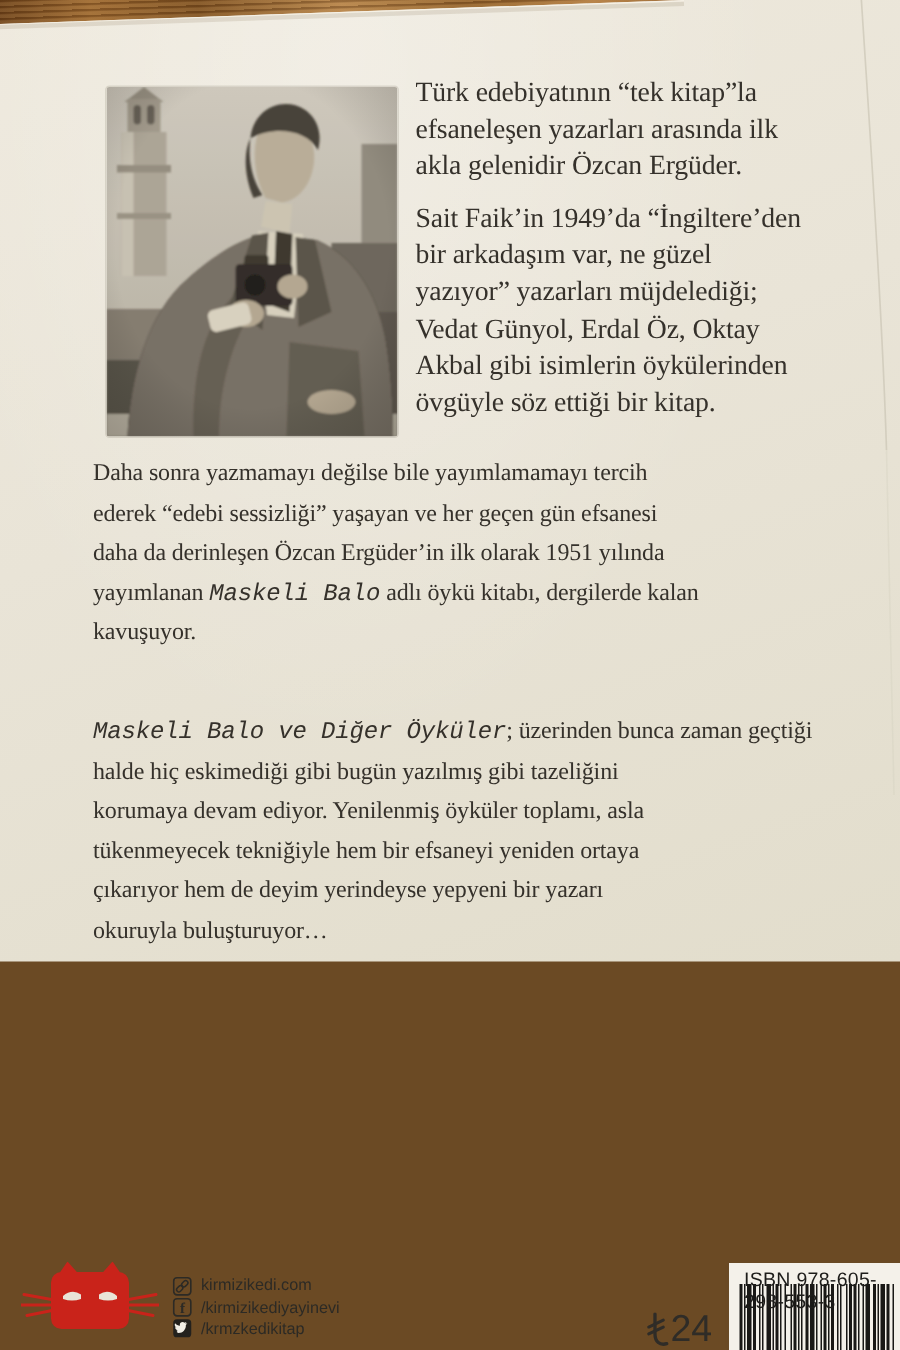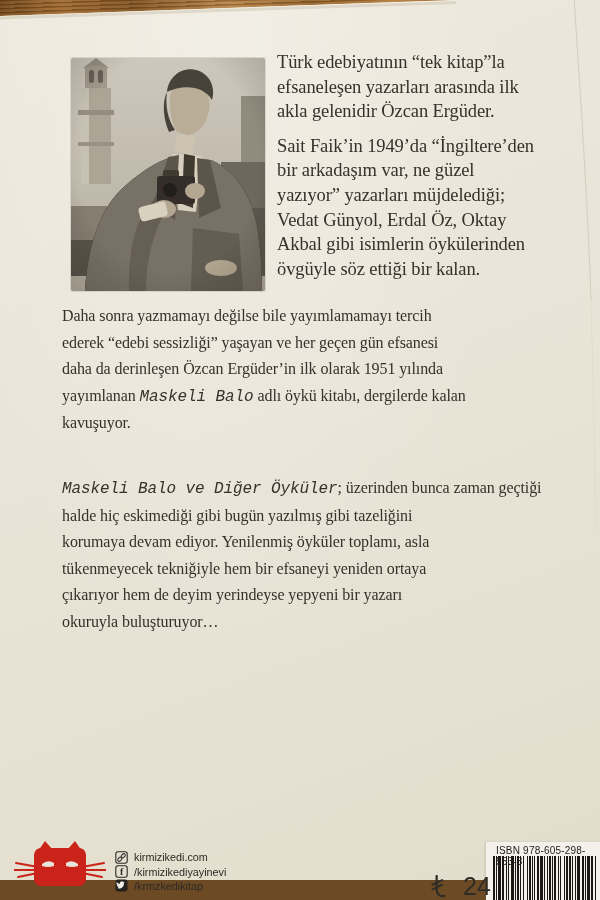--- a/index.html
+++ b/index.html
@@ -4,21 +4,21 @@
 <style>
   html,body{margin:0;padding:0;background:#6b4a24;}
   .stage{position:relative;width:600px;height:900px;overflow:hidden;
          font-family:"Liberation Serif", serif;color:#35312b;}
   
   .wood{position:absolute;left:0;top:0;width:600px;height:22px;
         background:linear-gradient(90deg,#6e431b 0%,#9c6830 10%,#7e5122 22%,#b5834a 38%,#92622c 52%,#b07a40 66%,#875626 80%,#a9743c 92%,#96652e 100%);}
   .wood:after{content:"";position:absolute;inset:0;
         background:repeating-linear-gradient(178deg,rgba(60,30,5,.25) 0 1px,rgba(255,220,160,.10) 2px 4px);}
   
-  .paper{position:absolute;left:0;top:0;width:600px;height:880px;
+  .paper{position:absolute;left:0;top:0;width:600px;height:641px;
          background:
            radial-gradient(ellipse at 38% 6%, rgba(255,255,255,.28), rgba(255,255,255,0) 55%),
            linear-gradient(160deg,#eee9dd 0%,#e9e4d7 45%,#e2ddcc 100%);
          clip-path:polygon(0 16px,456px 0,600px 0,600px 900px,0 900px);}
   .edge-lines{position:absolute;left:0;top:0;pointer-events:none;}
   
   .photo{position:absolute;left:71px;top:58px;width:194px;height:233px;
          border-radius:2px;overflow:hidden;box-shadow:0 0 0 1px rgba(90,80,60,.15);}
   
   .tline{white-space:nowrap;}
@@ -32,22 +32,22 @@
   .catlogo{position:absolute;left:14px;top:841px;}
   .logoword{position:absolute;left:16px;top:904px;font-family:"Liberation Sans",sans-serif;
             font-size:11.5px;font-weight:bold;letter-spacing:.4px;}
   .social{position:absolute;left:87px;top:850px;font-family:"Liberation Sans",sans-serif;
           font-size:10.8px;color:#2c2a25;}
   .srow{display:flex;align-items:center;gap:6px;height:14.4px;padding-left:28px;}
   .sicon{width:13px;height:13px;flex:0 0 13px;}
   .barcode{position:absolute;left:486px;top:842px;width:114px;height:58px;background:#f4f1ea;
            box-shadow:-1px 0 2px rgba(90,80,60,.18);}
   .isbn{position:absolute;left:496px;top:845px;font-family:"Liberation Sans",sans-serif;
-        font-size:10px;letter-spacing:.2px;color:#1d1c1a;}
-  .price{position:absolute;left:431px;top:872px;display:flex;align-items:flex-start;gap:17px;
+        font-size:13px;letter-spacing:.2px;color:#1d1c1a;}
+  .price{position:absolute;left:431px;top:872px;display:flex;align-items:flex-start;gap:1px;
          font-family:"Liberation Sans",sans-serif;font-size:25px;color:#2f2c27;}
   .price svg{margin-top:3px;}
 </style>
 </head>
 <body>
 
 <div class="stage">
 
   <div class="wood"></div>
 
@@ -124,21 +124,21 @@
         <div class="tline">Türk edebiyatının “tek kitap”la</div>
         <div class="tline">efsaneleşen yazarları arasında ilk</div>
         <div class="tline">akla gelenidir Özcan Ergüder.</div>
       </div>
       <div class="para">
         <div class="tline">Sait Faik’in 1949’da “İngiltere’den</div>
         <div class="tline">bir arkadaşım var, ne güzel</div>
         <div class="tline">yazıyor” yazarları müjdelediği;</div>
         <div class="tline">Vedat Günyol, Erdal Öz, Oktay</div>
         <div class="tline">Akbal gibi isimlerin öykülerinden</div>
-        <div class="tline">övgüyle söz ettiği bir kalan.</div>
+        <div class="tline">övgüyle söz ettiği bir kitap.</div>
       </div>
     </div>
 
     <div class="bodytext p1">
       <div class="tline">Daha sonra yazmamayı değilse bile yayımlamamayı tercih</div>
       <div class="tline">ederek “edebi sessizliği” yaşayan ve her geçen gün efsanesi</div>
       <div class="tline">daha da derinleşen Özcan Ergüder’in ilk olarak 1951 yılında</div>
       <div class="tline"><span>yayımlanan </span><em>Maskeli Balo</em><span> adlı öykü kitabı, dergilerde kalan</span></div>
       <div class="tline">kavuşuyor.</div>
     </div>

